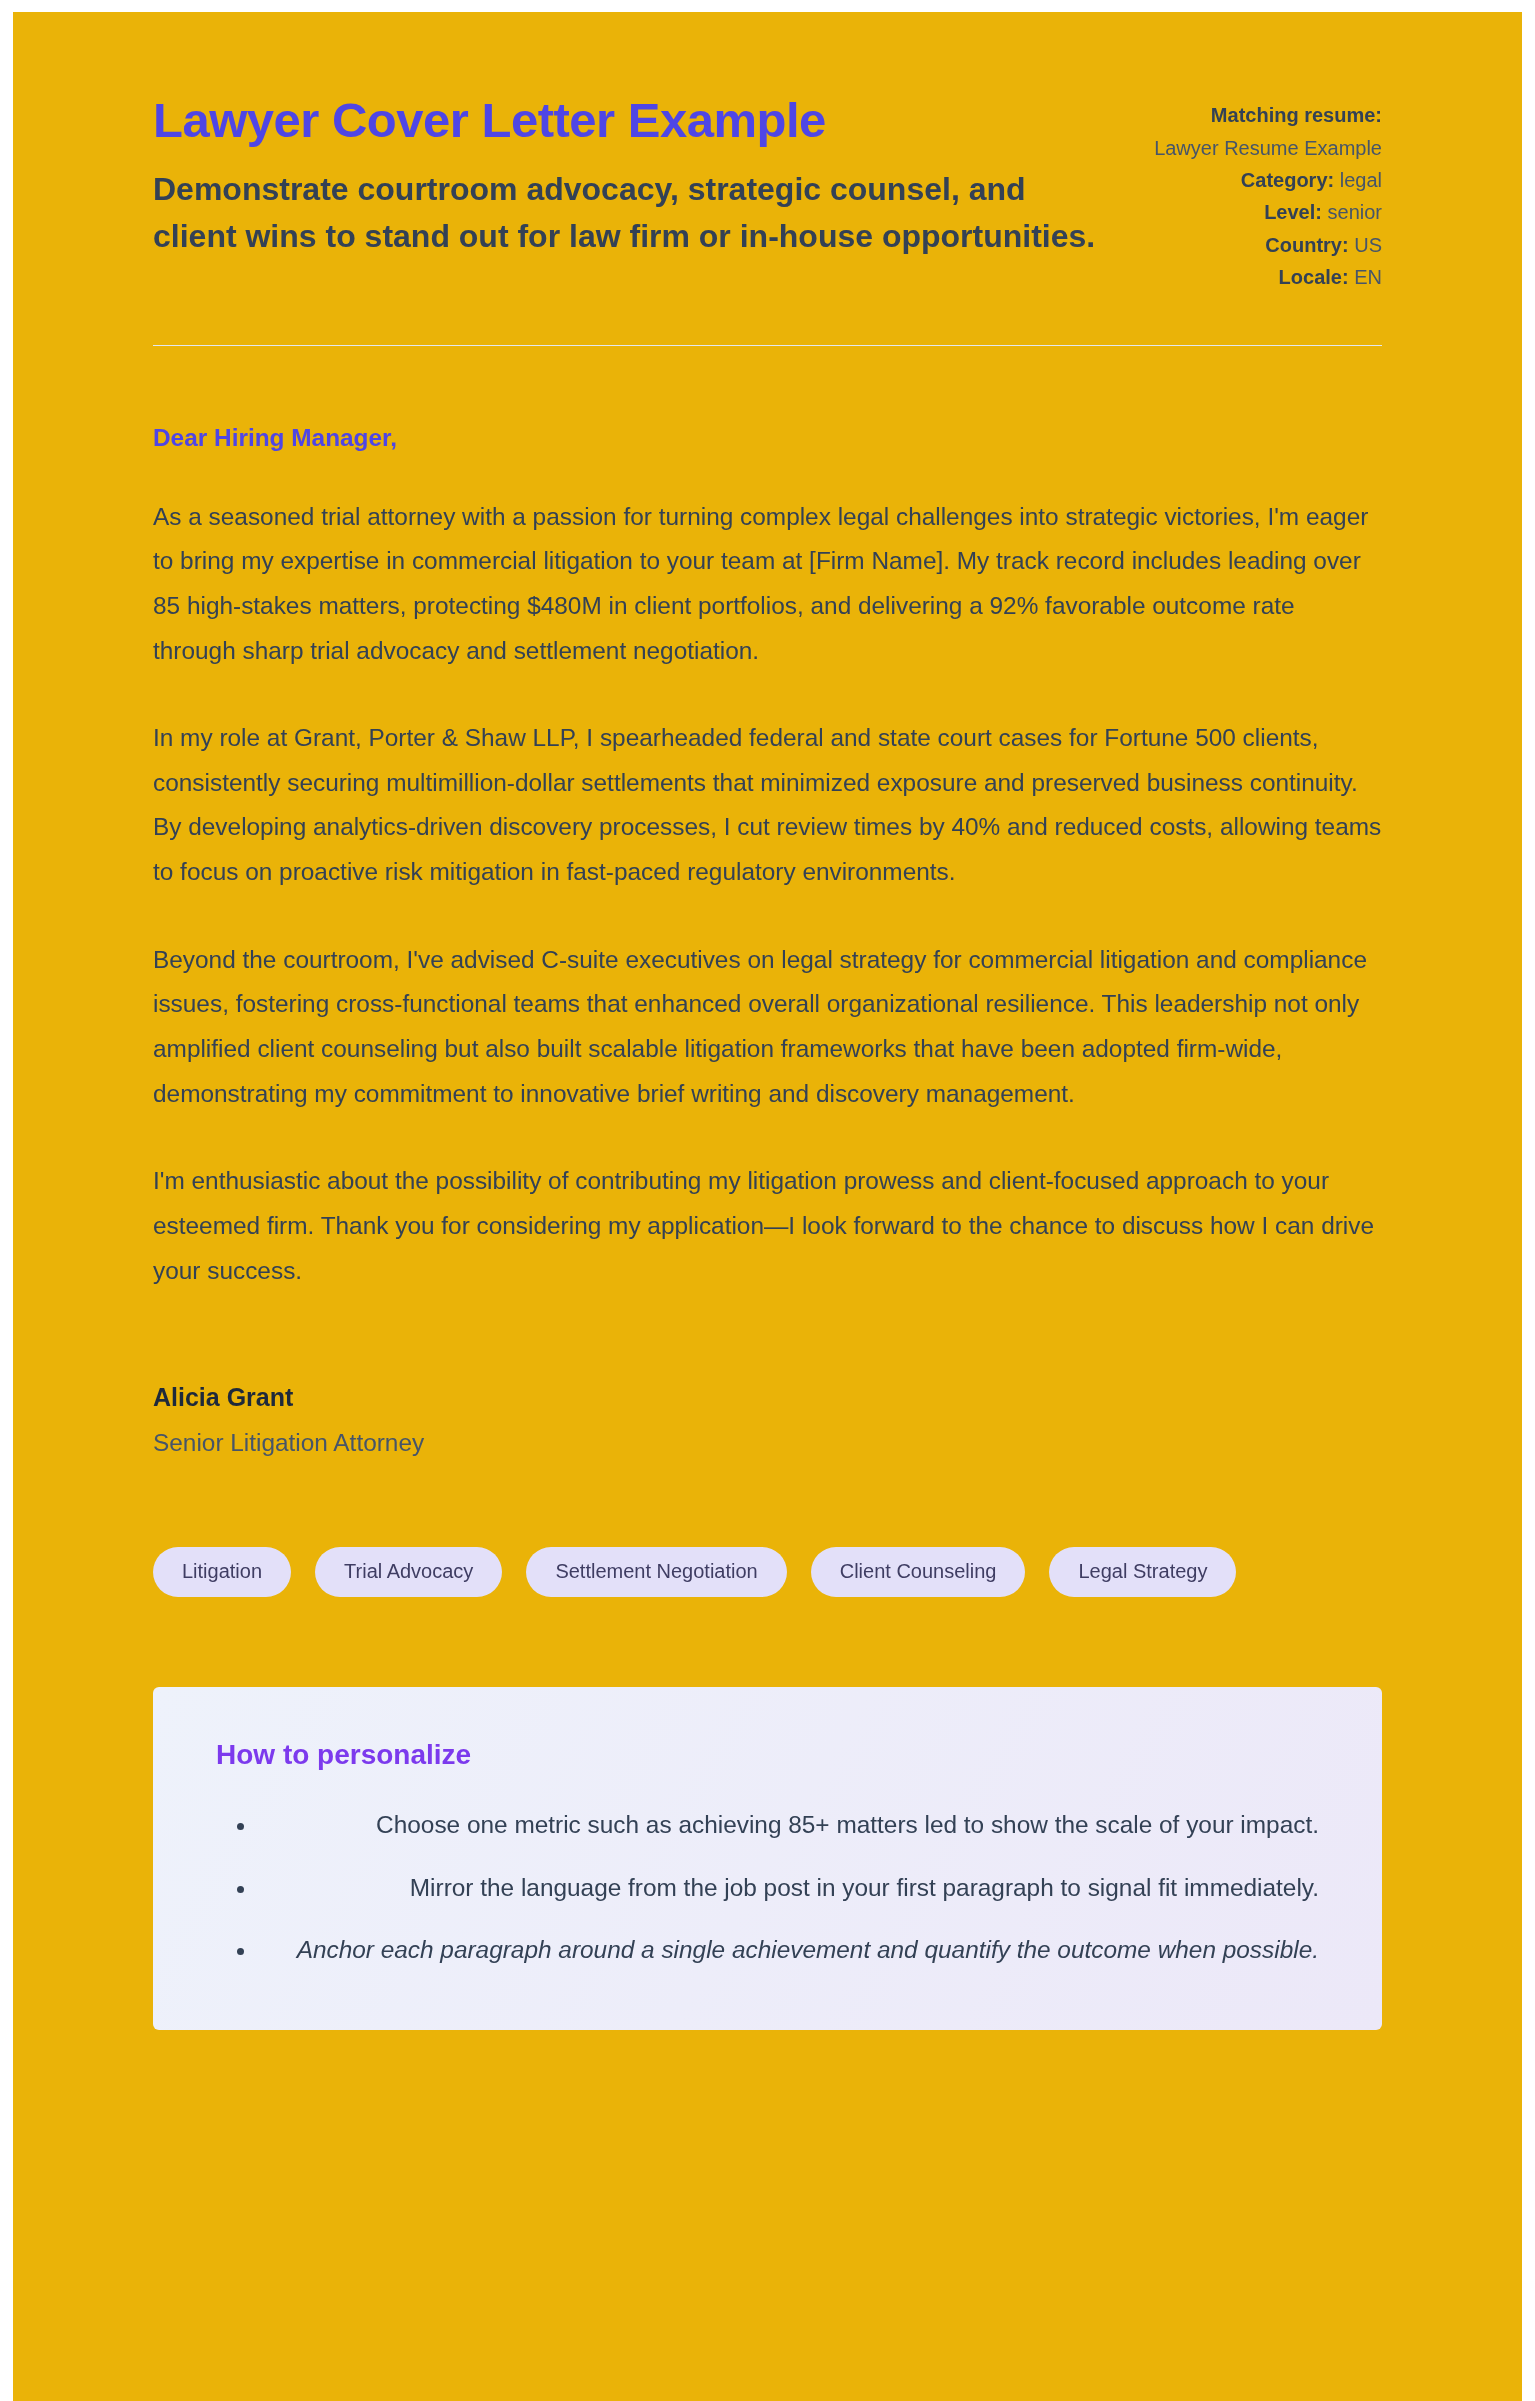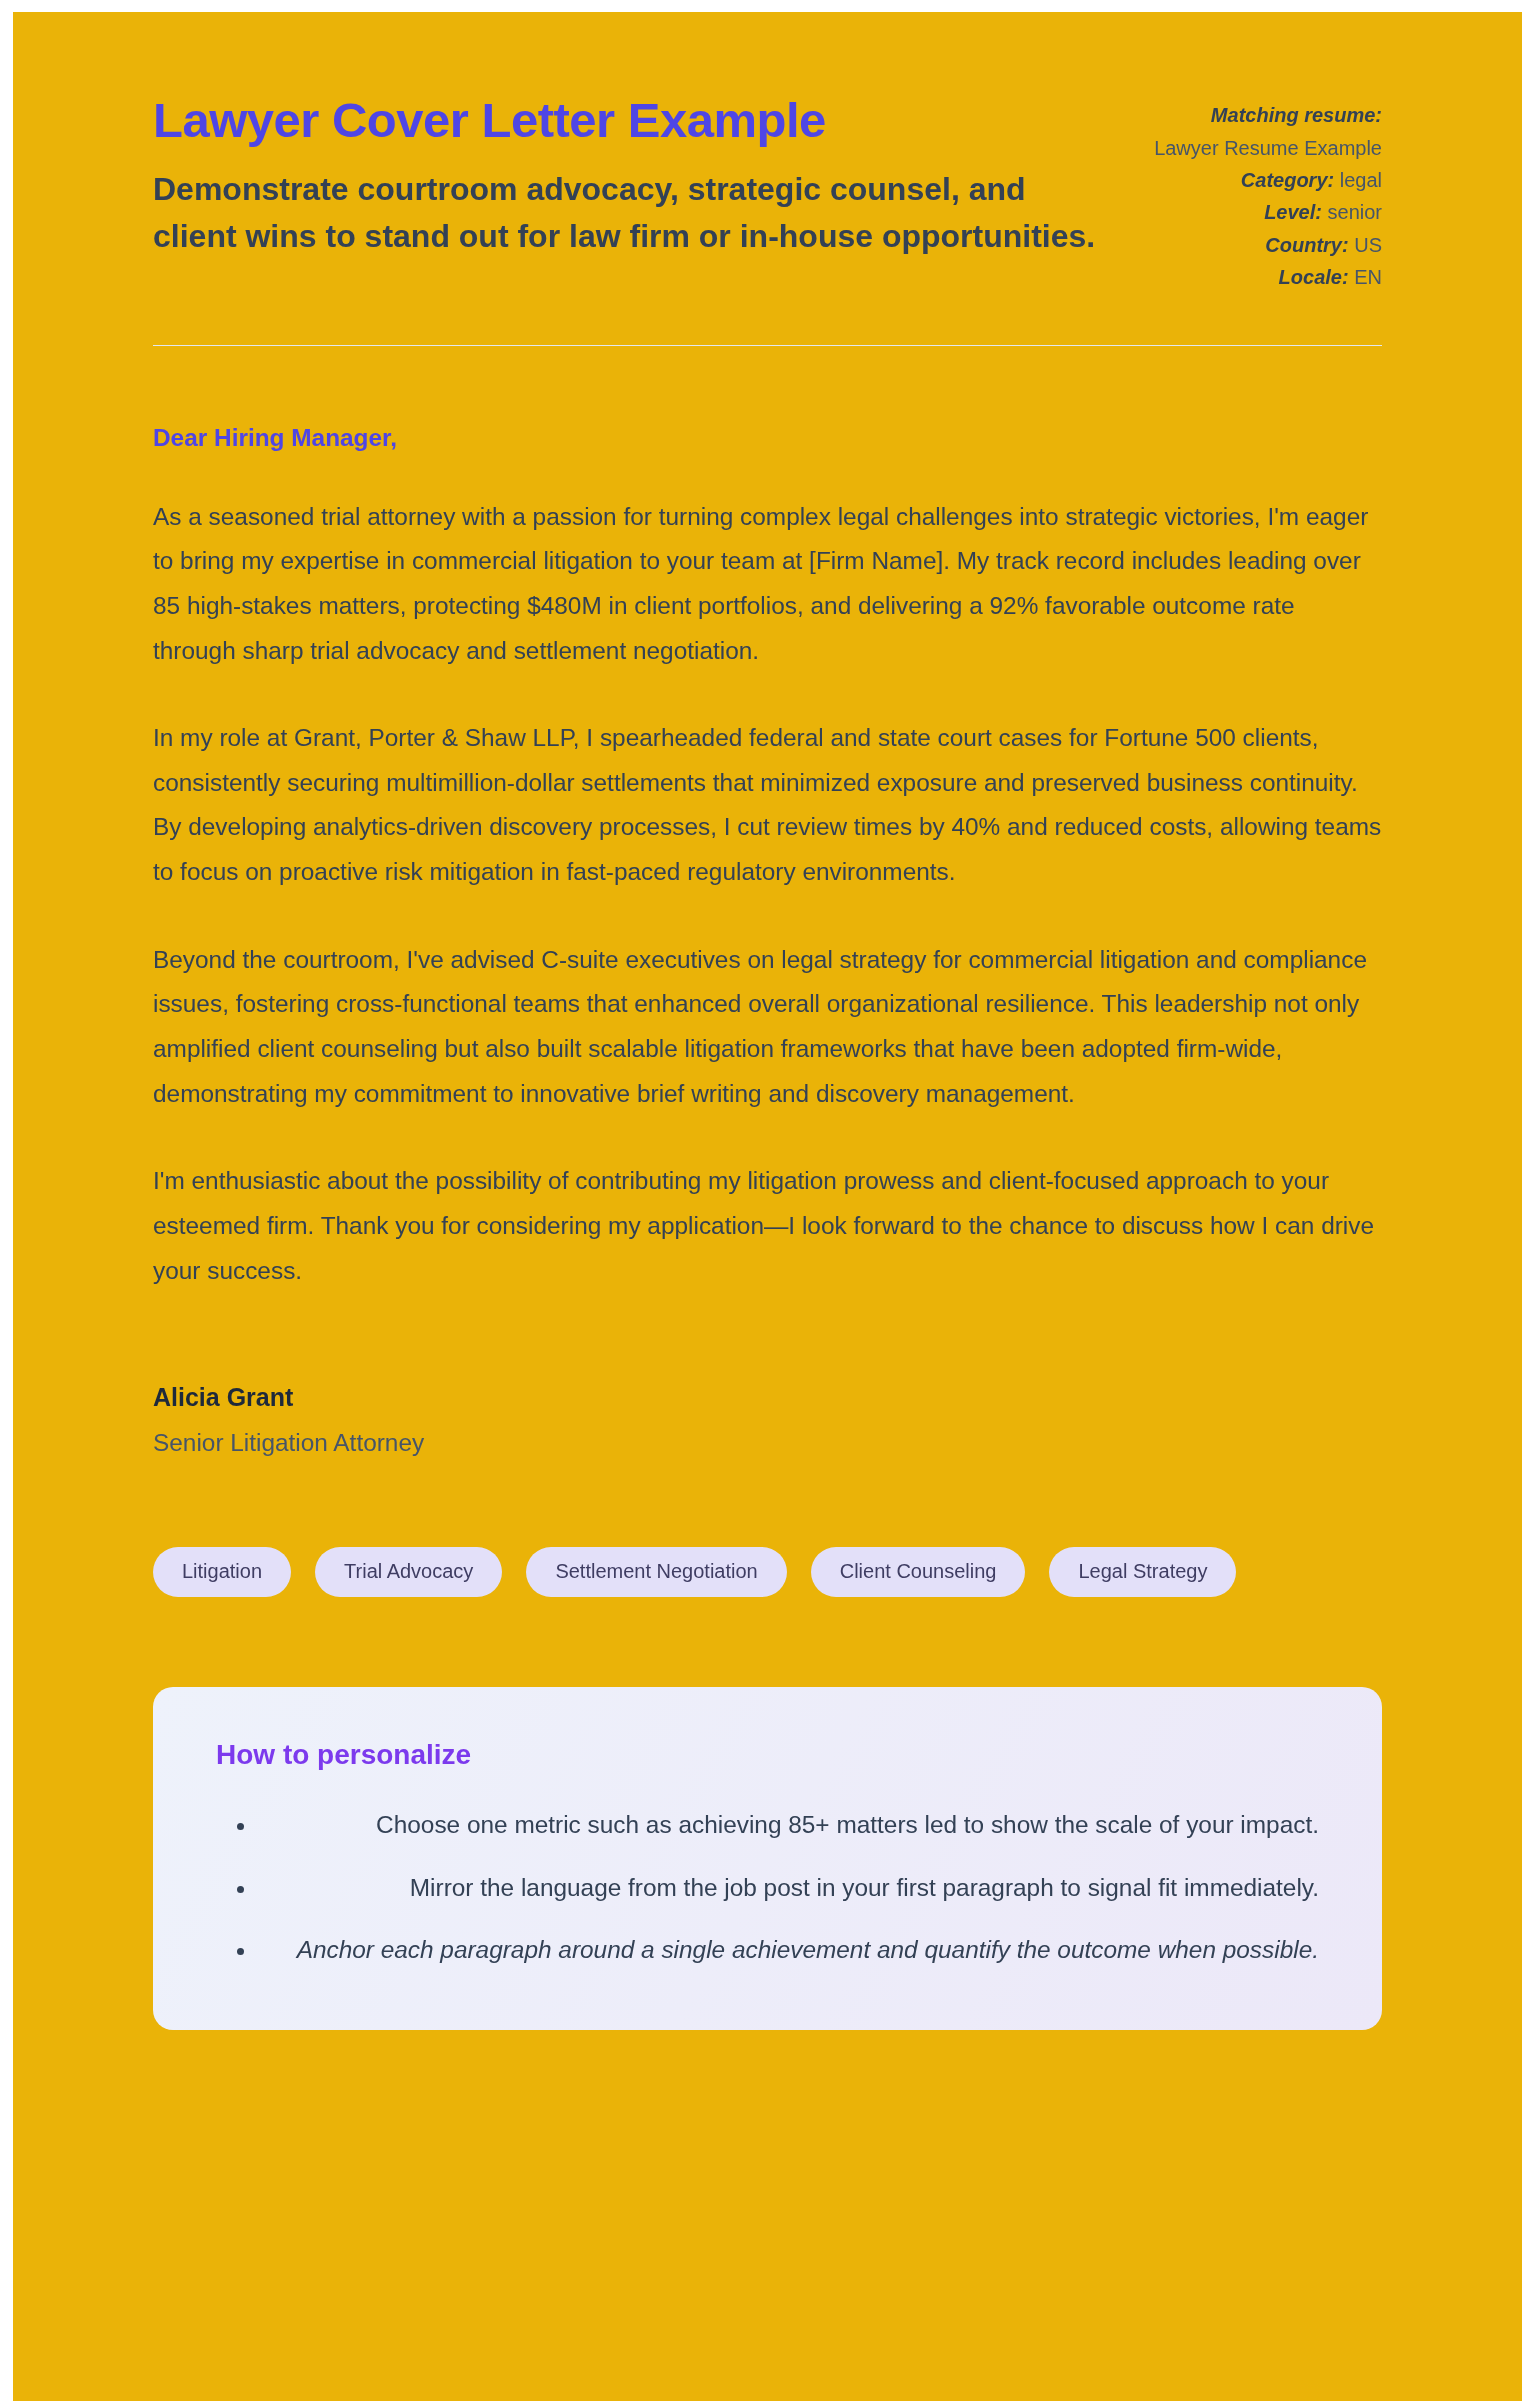--- a/index.html
+++ b/index.html
@@ -44,21 +44,21 @@
   .meta-block {
     width: 228px;
     flex: 0 0 auto;
     text-align: right;
     font-size: 20px;
     line-height: 1.62;
     color: #475569;
     padding-top: 7.2px;
   }
   .meta-row { margin: 0; }
-  .meta-label { font-weight: 700; color: #334155; font-style: italic; }
+  .meta-label { font-weight: 700; color: #334155; }
   .meta-value { font-weight: 400; color: #475569; }
 
   
   .greeting {
     margin-top: 78px;
     font-size: 24.4px;
     font-weight: 700;
     color: #4f46e5;
   }
   .paragraph {
@@ -97,21 +97,21 @@
     font-size: 20px;
     color: #3f3d63;
     cursor: pointer;
     white-space: nowrap;
   }
 
   
   .personalize-card {
     margin-top: 90px;
     background: linear-gradient(120deg, #eef2fb 0%, #ece8f8 100%);
-    border-radius: 20px;
+    border-radius: 6px;
     padding: 52px 63px 58px 63px;
   }
   .personalize-title {
     margin: 0 0 33px 0;
     font-size: 28px;
     font-weight: 700;
     color: #7c3aed;
   }
   .tips-list {
     margin: 0;

